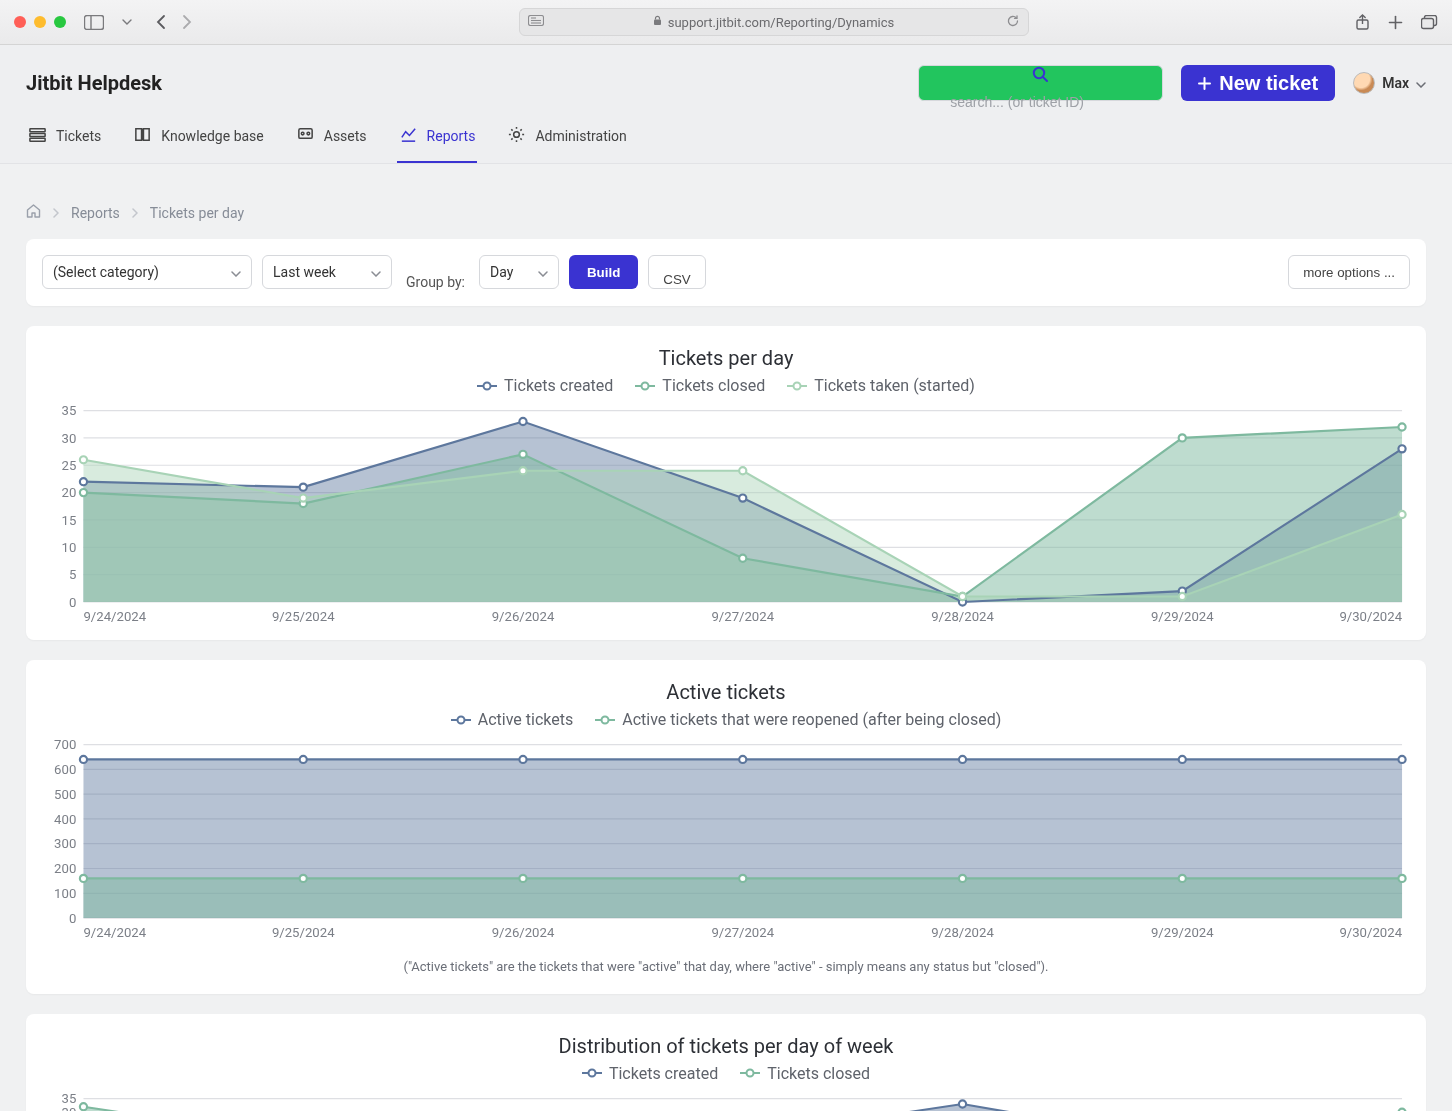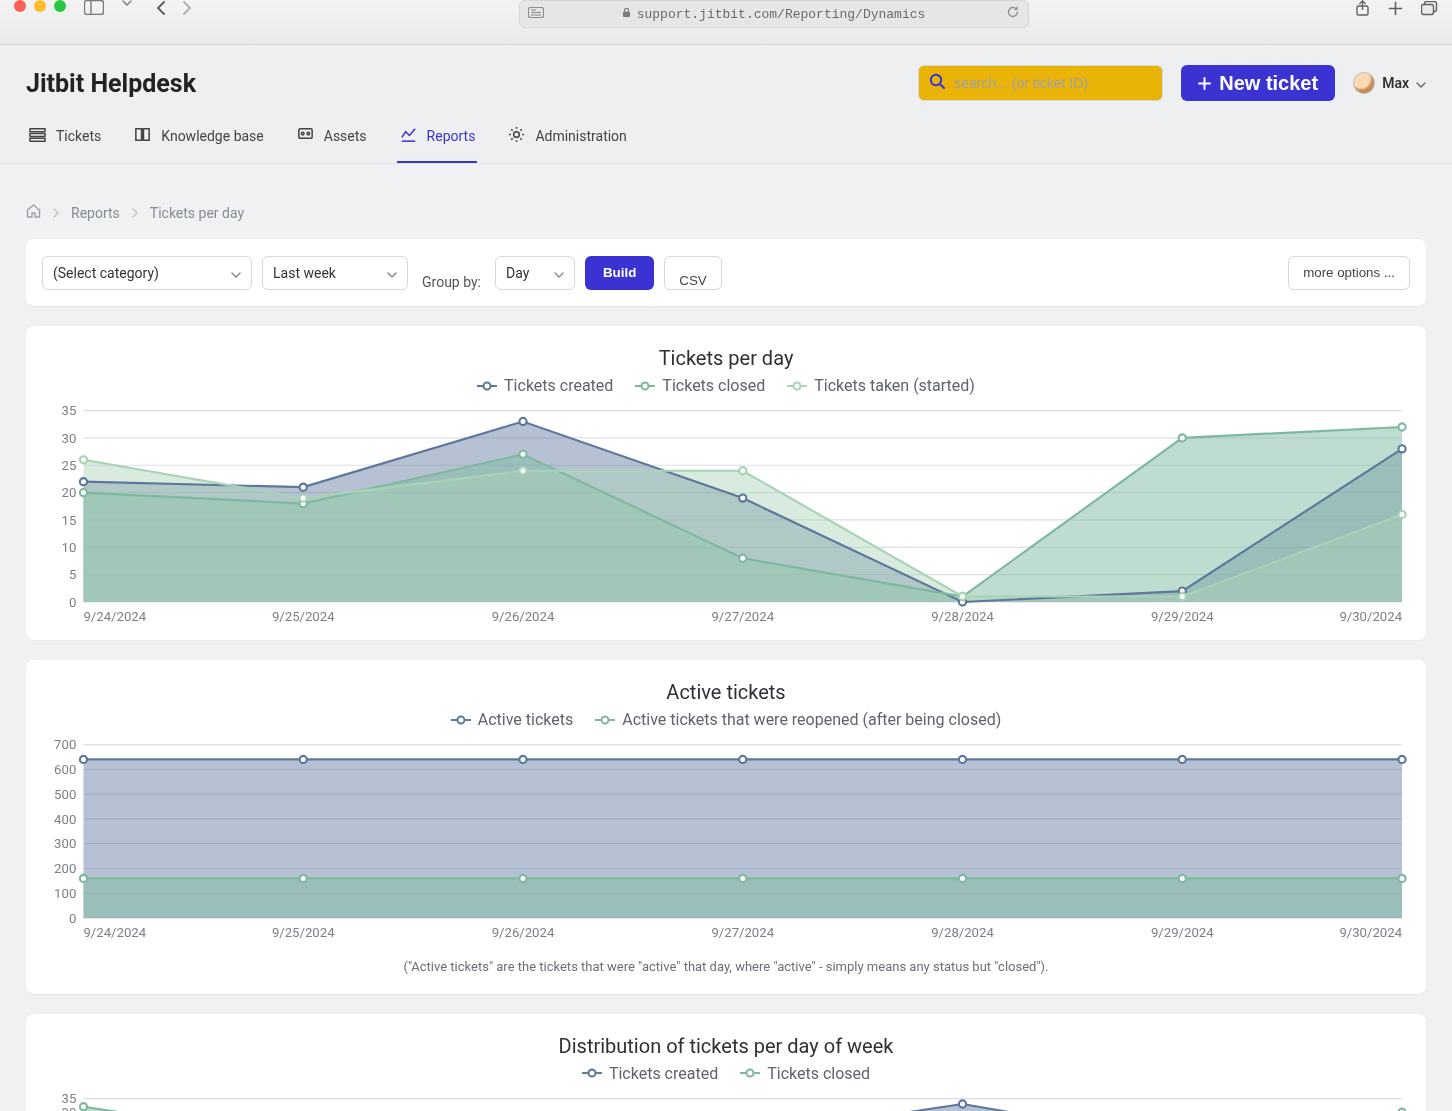--- a/index.html
+++ b/index.html
@@ -11,24 +11,23 @@
     background: #f5f5f5;
     overflow: hidden;
   }
 
   
   .browser-chrome {
     height: 45px;
     background: linear-gradient(#f3f3f4, #eaeaeb);
     border-bottom: 1px solid #d4d4d4;
     display: flex;
-    align-items: flex-start;
+    align-items: center;
     padding: 0 14px;
     gap: 18px;
-    font-family: Liberation Mono, monospace;
   }
   .traffic-lights { display: flex; gap: 8px; }
   .traffic-lights .dot { width: 12px; height: 12px; border-radius: 50%; }
   .dot-red    { background: #ff5f57; }
   .dot-yellow { background: #febc2e; }
   .dot-green  { background: #28c840; }
   .chrome-btn { color: #7a7a7d; display: inline-flex; align-items: center; cursor: default; }
   .chrome-btn svg { display: block; }
   .chrome-nav { display: flex; gap: 14px; margin-left: 6px; }
   .chrome-center { flex: 1; display: flex; justify-content: center; }
@@ -65,29 +64,29 @@
   
   .app-header {
     background: #eeeff1;
     border-bottom: 1px solid #e2e3e6;
   }
   .app-top {
     display: flex; align-items: center;
     padding: 20px 26px 10px 26px;
     gap: 18px;
   }
-  .app-title { font-size: 25px; font-weight: 700; color: #222; flex: 0 0 auto; }
+  .app-title { font-size: 20px; font-weight: 700; color: #222; flex: 0 0 auto; }
   .spacer { flex: 1; }
   .search-box {
     width: 245px; height: 36px;
-    background: #eab308;
+    background: #22c55e;
     border: 1px solid #d6d8dc;
     border-radius: 6px;
     display: flex; align-items: center;
-    padding: 0 10px; gap: 8px;
+    padding: 0 10px; gap: 8px; flex-direction: column;
   }
   .search-box input { border: none; outline: none; flex: 1; font-size: 14px; color: #555; background: transparent; }
   .search-box input::placeholder { color: #9ea1a7; }
   .btn {
     height: 36px; border-radius: 6px; padding: 0 16px;
     display: inline-flex; align-items: center; gap: 8px;
     font-size: 20px; font-weight: 600; cursor: pointer;
     border: 1px solid transparent;
   }
   .btn-primary { background: #3a33d1; color: #fff; }
@@ -112,21 +111,21 @@
   .breadcrumb { display: flex; align-items: center; gap: 12px; color: #9aa0ab; padding: 22px 0 18px 0; font-size: 14px; }
   .breadcrumb .sep { color: #c3c6cc; }
   .breadcrumb a { color: #868c97; text-decoration: none; }
   .breadcrumb .current { color: #868c97; }
 
   .panel {
     background: #fff; border-radius: 8px; padding: 16px;
     box-shadow: 0 1px 2px rgba(0,0,0,0.04);
     margin-bottom: 20px;
   }
-  .filters-row { display: flex; align-items: center; gap: 10px; }
+  .filters-row { display: flex; gap: 10px; }
   .sel {
     height: 34px; border: 1px solid #d6d8dc; border-radius: 6px;
     background: #fff;
     display: inline-flex; align-items: center; justify-content: space-between;
     padding: 0 10px; gap: 10px; cursor: pointer; color: #333;
   }
   .sel .chev { color: #8a8d94; }
   .label-inline { color: #555; padding: 0 4px; margin-top: 19px; }
   .btn-build { height: 34px; background: #3a33d1; color: #fff; border: none; border-radius: 6px; padding: 0 18px; font-weight: 600; cursor: pointer; }
   .btn-csv   { height: 34px; background: #fff; border: 1px solid #d6d8dc; border-radius: 6px; padding: 16px 14px; cursor: pointer; color: #444; }
@@ -328,21 +327,21 @@
       </nav>
 
       <div class="panel">
         <div class="filters-row">
           <div class="sel" style="width:210px">
             <span>(Select category)</span>
             <span class="chev"><svg width="10" height="6">
                   <path d="M1 1 L5 5 L9 1" fill="none" stroke="#8a8d94" stroke-width="1.5" stroke-linecap="round"></path>
                 </svg></span>
           </div>
-          <div class="sel" style="width:146px">
+          <div class="sel" style="width:130px">
             <span>Last week</span>
             <span class="chev"><svg width="10" height="6">
                   <path d="M1 1 L5 5 L9 1" fill="none" stroke="#8a8d94" stroke-width="1.5" stroke-linecap="round"></path>
                 </svg></span>
           </div>
           <span class="label-inline">Group by:</span>
           <div class="sel" style="width:80px">
             <span>Day</span>
             <span class="chev"><svg width="10" height="6">
                   <path d="M1 1 L5 5 L9 1" fill="none" stroke="#8a8d94" stroke-width="1.5" stroke-linecap="round"></path>

